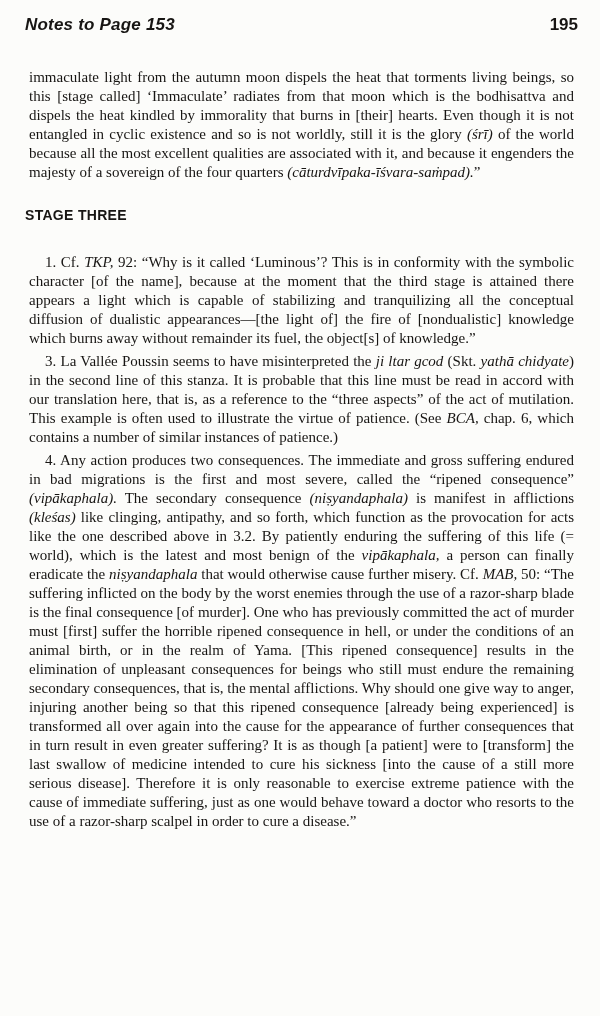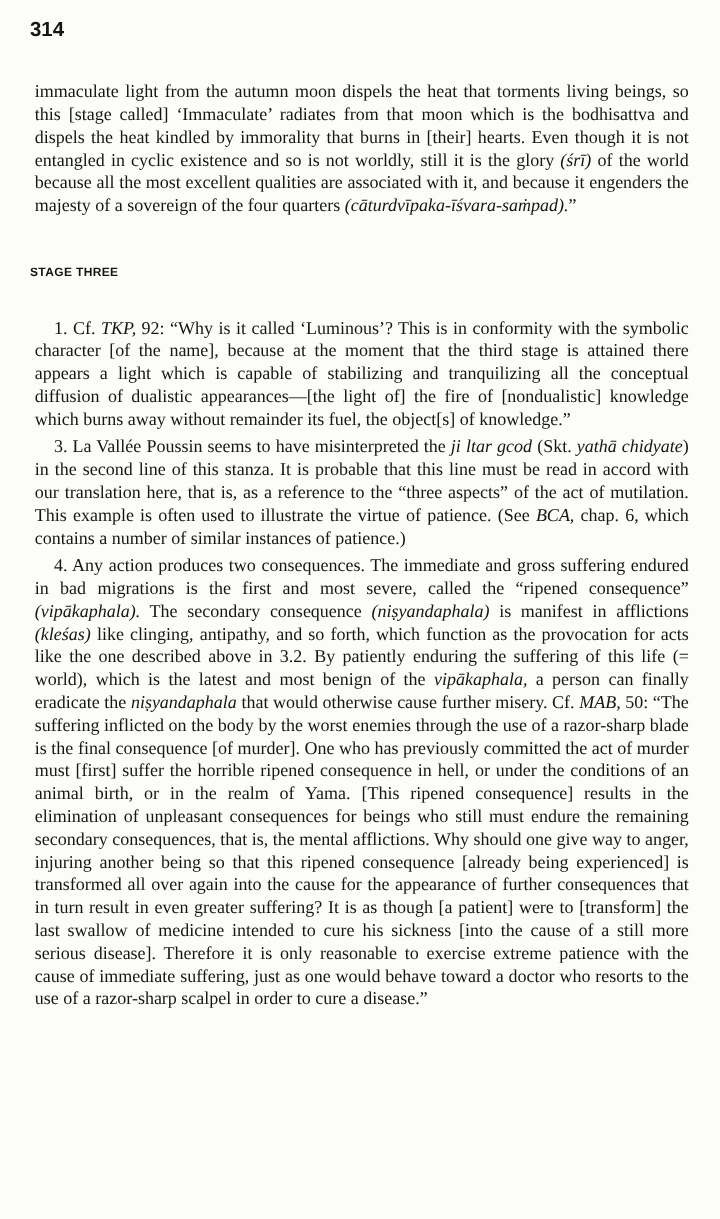--- a/index.html
+++ b/index.html
@@ -43,32 +43,33 @@
   .body-text {
     font-size: 15px;
     line-height: 19px;
     text-align: justify;
   }
   .para { margin: 4px; }
   .para em { font-style: italic; }
   .section-heading {
     font-family: "Liberation Sans", sans-serif;
     font-weight: 700;
-    font-size: 10px;
+    font-size: 14px;
     letter-spacing: 0.3px;
-    margin: 36px 0 28px 0;
+    margin: 24px 0 28px 0;
   }
   .note { text-indent: 16px; }
 </style>
 </head>
 <body>
 
 <div class="page">
   <header class="running-header">
-    <span class="page-number">314</span>
+    <span class="head-title">Notes to Page 153</span>
+    <span class="page-number">195</span>
   </header>
 
   <main class="body-text">
     <p class="para">immaculate light from the autumn moon dispels the heat that torments living beings, so this [stage called] ‘Immaculate’ radiates from that moon which is the bodhisattva and dispels the heat kindled by immorality that burns in [their] hearts. Even though it is not entangled in cyclic existence and so is not worldly, still it is the glory <em>(śrī)</em> of the world because all the most excellent qualities are associated with it, and because it engenders the majesty of a sovereign of the four quarters <em>(cāturdvīpaka-īśvara-saṁpad).</em>”</p>
 
     <h2 class="section-heading">STAGE THREE</h2>
 
     <p class="para note">1. Cf. <em>TKP,</em> 92: “Why is it called ‘Luminous’? This is in conformity with the symbolic character [of the name], because at the moment that the third stage is attained there appears a light which is capable of stabilizing and tranquilizing all the conceptual diffusion of dualistic appearances—[the light of] the fire of [nondualistic] knowledge which burns away without remainder its fuel, the object[s] of knowledge.”</p>
     <p class="para note">3. La Vallée Poussin seems to have misinterpreted the <em>ji ltar gcod</em> (Skt. <em>yathā chidyate</em>) in the second line of this stanza. It is probable that this line must be read in accord with our translation here, that is, as a reference to the “three aspects” of the act of mutilation. This example is often used to illustrate the virtue of patience. (See <em>BCA,</em> chap. 6, which contains a number of similar instances of patience.)</p>
     <p class="para note">4. Any action produces two consequences. The immediate and gross suffering endured in bad migrations is the first and most severe, called the “ripened consequence” <em>(vipākaphala).</em> The secondary consequence <em>(niṣyandaphala)</em> is manifest in afflictions <em>(kleśas)</em> like clinging, antipathy, and so forth, which function as the provocation for acts like the one described above in 3.2. By patiently enduring the suffering of this life (= world), which is the latest and most benign of the <em>vipākaphala,</em> a person can finally eradicate the <em>niṣyandaphala</em> that would otherwise cause further misery. Cf. <em>MAB,</em> 50: “The suffering inflicted on the body by the worst enemies through the use of a razor-sharp blade is the final consequence [of murder]. One who has previously committed the act of murder must [first] suffer the horrible ripened consequence in hell, or under the conditions of an animal birth, or in the realm of Yama. [This ripened consequence] results in the elimination of unpleasant consequences for beings who still must endure the remaining secondary consequences, that is, the mental afflictions. Why should one give way to anger, injuring another being so that this ripened consequence [already being experienced] is transformed all over again into the cause for the appearance of further consequences that in turn result in even greater suffering? It is as though [a patient] were to [transform] the last swallow of medicine intended to cure his sickness [into the cause of a still more serious disease]. Therefore it is only reasonable to exercise extreme patience with the cause of immediate suffering, just as one would behave toward a doctor who resorts to the use of a razor-sharp scalpel in order to cure a disease.”</p>

